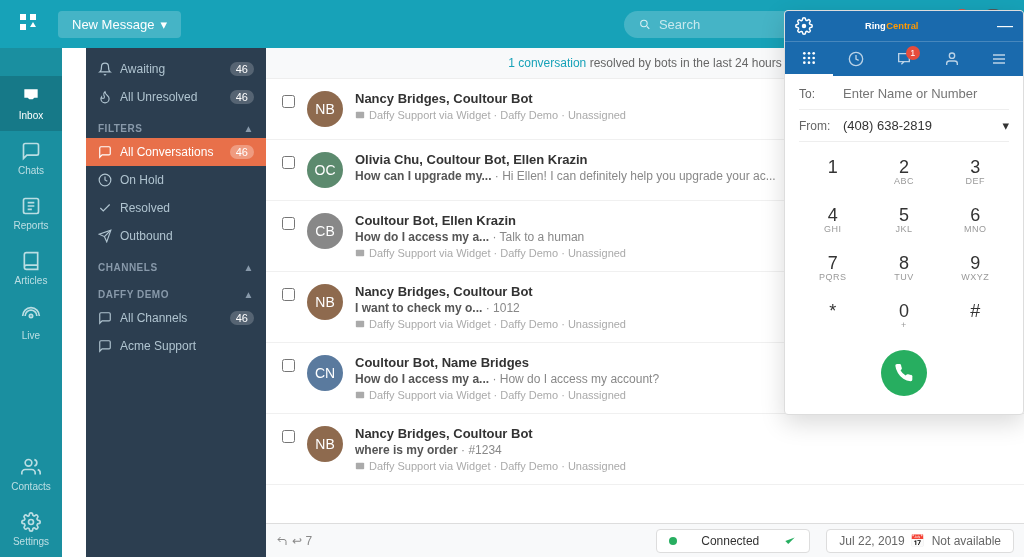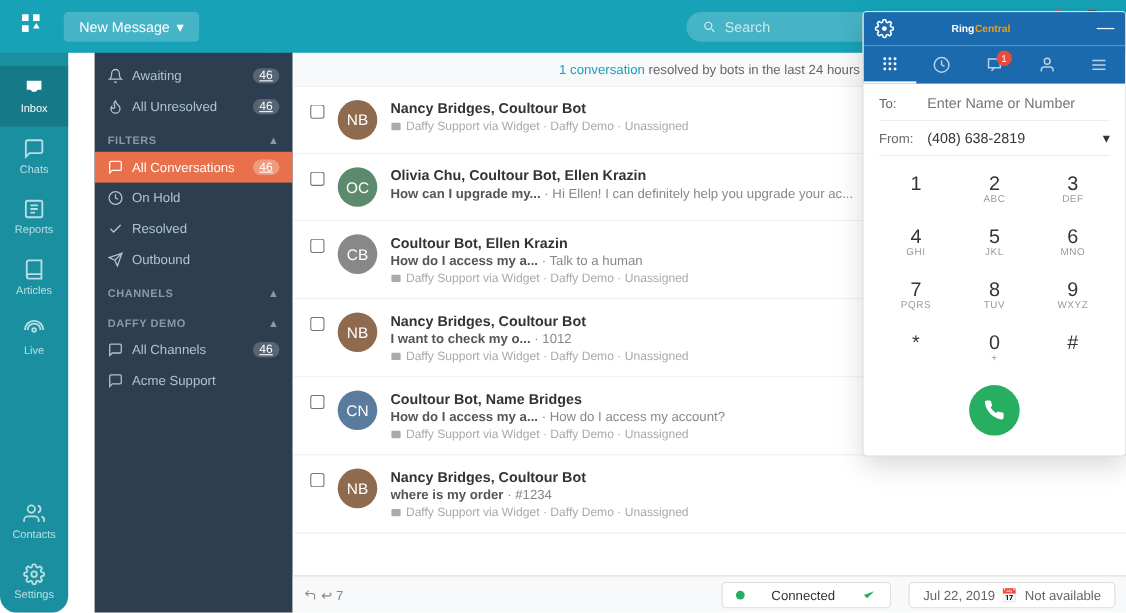--- a/index.html
+++ b/index.html
@@ -5,25 +5,24 @@
     * { box-sizing: border-box; margin: 0; padding: 0; }
     body { font-family: -apple-system, BlinkMacSystemFont, 'Segoe UI', sans-serif; font-size: 13px; display: flex; height: 557px; overflow: hidden; }
 
     
     .left-nav {
       width: 62px;
       background: #1a8fa0;
       display: flex;
       flex-direction: column;
       align-items: center;
-      padding-top: 60px;
+      padding-top: 76px;
       flex-shrink: 0;
       position: relative;
       z-index: 10;
-      border-radius: 15px;
     }
     .left-nav .nav-item {
       display: flex;
       flex-direction: column;
       align-items: center;
       color: rgba(255,255,255,0.7);
       padding: 10px 0;
       width: 100%;
       cursor: pointer;
       font-size: 11px;
@@ -78,21 +77,20 @@
       color: #fff;
       border-radius: 0;
     }
     .sidebar-item .badge {
       margin-left: auto;
       background: rgba(255,255,255,0.2);
       color: #fff;
       border-radius: 10px;
       padding: 1px 6px;
       font-size: 11px;
-      text-decoration: underline;
     }
     .sidebar-item.active .badge {
       background: rgba(255,255,255,0.3);
     }
 
     
     .topbar {
       position: absolute;
       top: 0; left: 0; right: 0;
       height: 48px;

